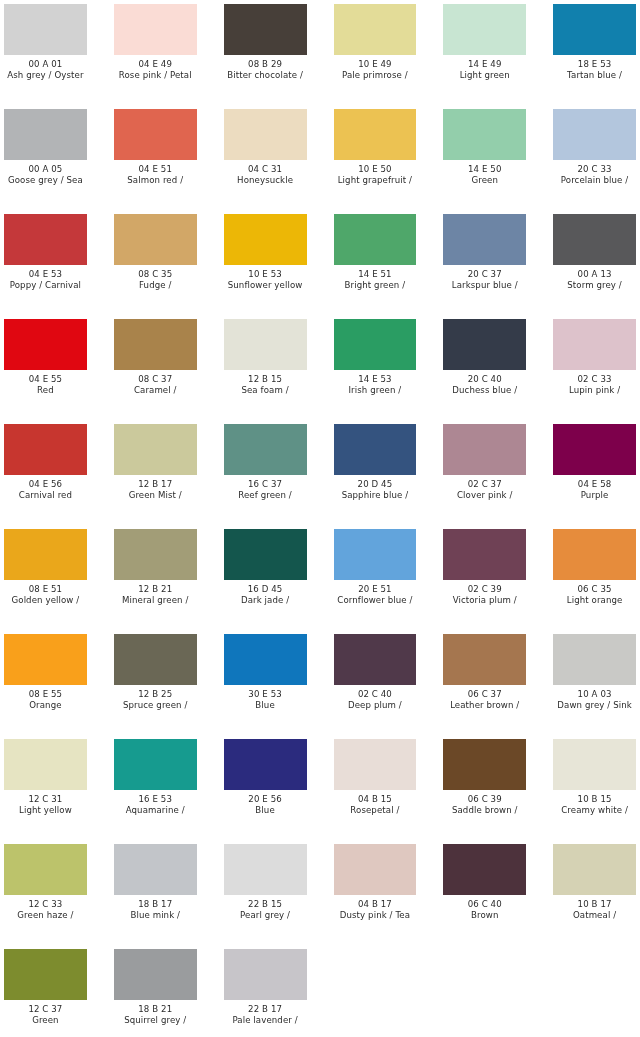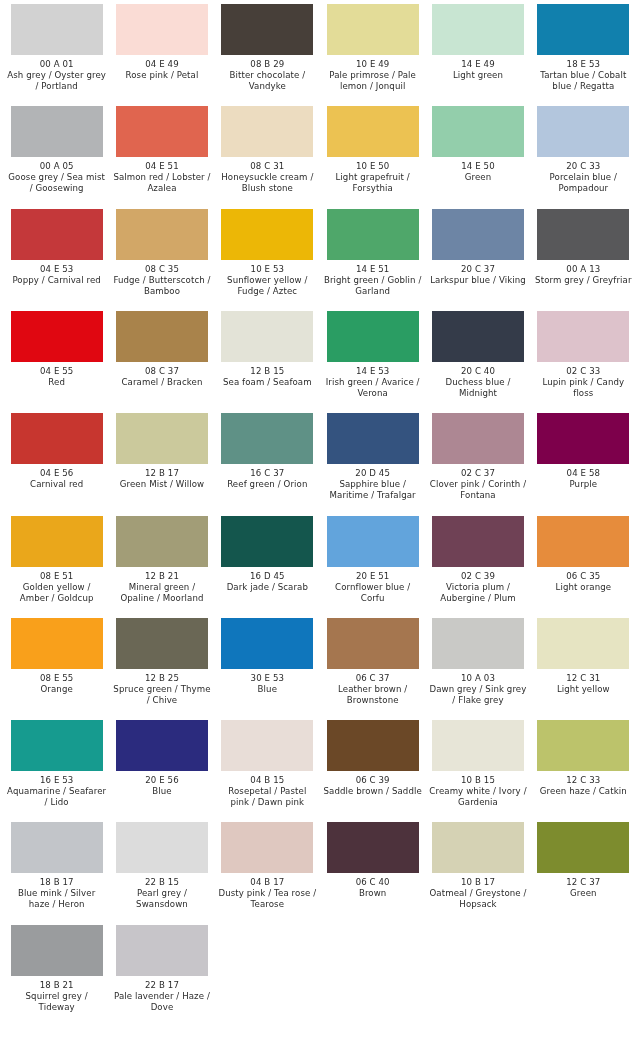--- a/index.html
+++ b/index.html
@@ -9,21 +9,21 @@
     font-family:"DejaVu Sans","Liberation Sans",sans-serif;
     overflow:hidden;
   }
   #grid{
     display:grid;
     grid-template-columns:repeat(6,1fr);
     grid-template-rows:repeat(10,1fr);
     width:640px;height:1037px;
     box-sizing:border-box;
     padding:2px 4px 12px 4px;
-    column-gap:0px;row-gap:0px;
+    column-gap:0px;row-gap:0px;gap:27px;
   }
   .cell{
     display:flex;flex-direction:column;align-items:center;
     box-sizing:border-box;
     padding:0 3px;
     overflow:hidden;
   }
   .swatch{
     width:92px;height:51px;
     flex:0 0 51px;
@@ -98,21 +98,21 @@
     <div class="cell">
       <div class="swatch" style="background-color: rgb(224, 101, 79);"></div>
       <div class="caption">
         <span class="code">04 E 51</span>
         <span class="names">Salmon red / Lobster / Azalea</span>
       </div>
     </div>
     <div class="cell">
       <div class="swatch" style="background-color: rgb(236, 220, 192);"></div>
       <div class="caption">
-        <span class="code">08 C 31</span>
+        <span class="code">04 C 31</span>
         <span class="names">Honeysuckle cream / Blush stone</span>
       </div>
     </div>
     <div class="cell">
       <div class="swatch" style="background-color: rgb(236, 194, 82);"></div>
       <div class="caption">
         <span class="code">10 E 50</span>
         <span class="names">Light grapefruit / Forsythia</span>
       </div>
     </div>
@@ -310,20 +310,27 @@
       <div class="caption">
         <span class="code">12 B 25</span>
         <span class="names">Spruce green / Thyme / Chive</span>
       </div>
     </div>
     <div class="cell">
       <div class="swatch" style="background-color: rgb(15, 118, 188);"></div>
       <div class="caption">
         <span class="code">30 E 53</span>
         <span class="names">Blue</span>
+      </div>
+    </div>
+    <div class="cell">
+      <div class="swatch" style="background-color: rgb(80, 57, 74);"></div>
+      <div class="caption">
+        <span class="code">02 C 40</span>
+        <span class="names">Deep plum / Loganberry</span>
       </div>
     </div>
     <div class="cell">
       <div class="swatch" style="background-color: rgb(165, 118, 79);"></div>
       <div class="caption">
         <span class="code">06 C 37</span>
         <span class="names">Leather brown / Brownstone</span>
       </div>
     </div>
     <div class="cell">

